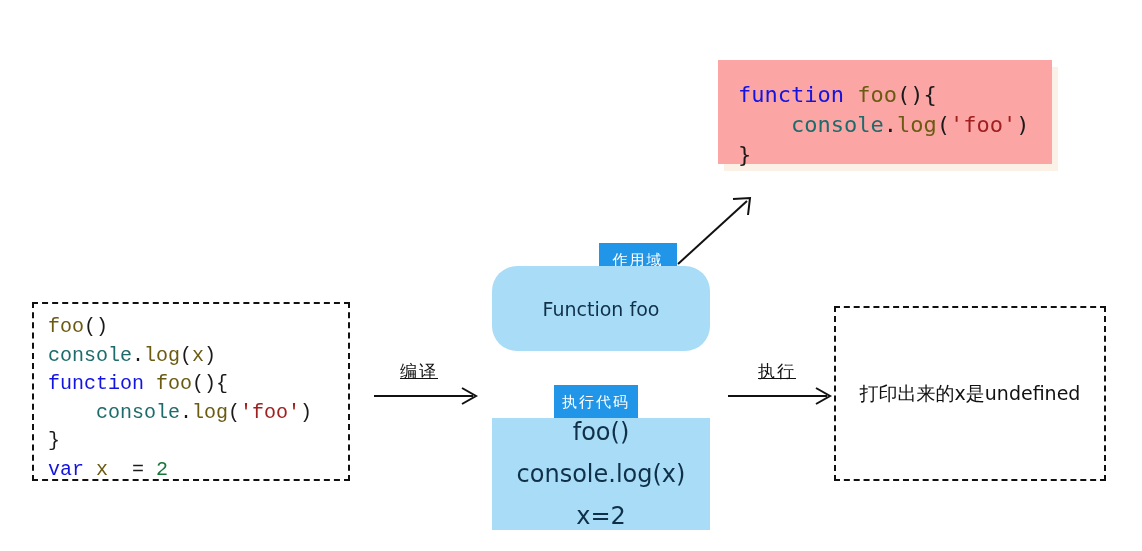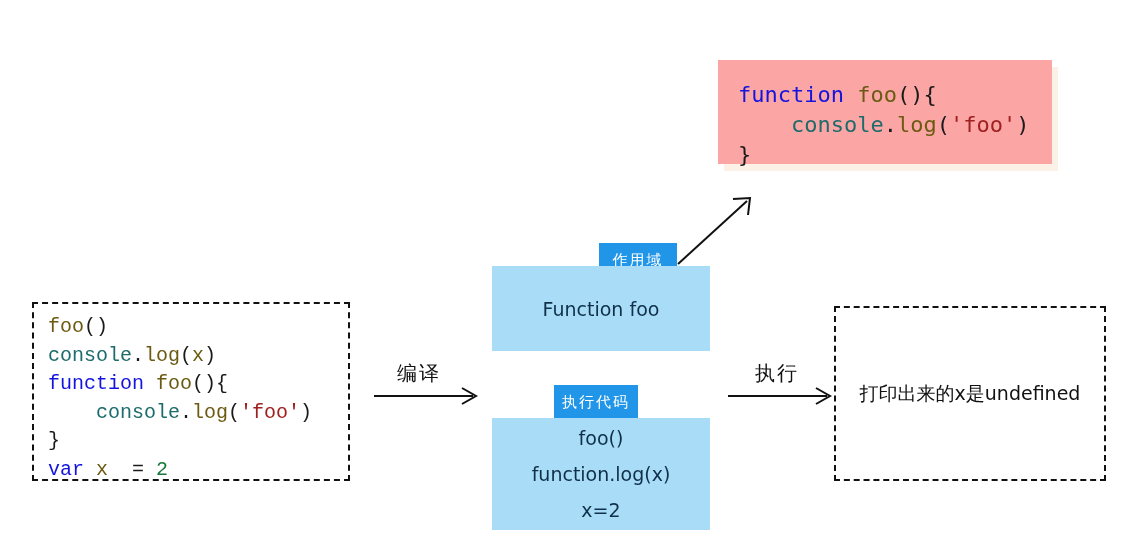--- a/index.html
+++ b/index.html
@@ -62,39 +62,40 @@
     font-family:"DejaVu Sans","Liberation Sans",sans-serif;
   }
   .blue-body{
     background:#a8dcf7;
     display:flex;flex-direction:column;
     align-items:center;justify-content:center;
     color:#10304a;
     font-family:"DejaVu Sans","Liberation Sans",sans-serif;
   }
   #scope-tag{left:562px;top:243px;width:78px;margin-left:37px;}
-  #scope-box{left:492px;top:266px;width:218px;height:85px;gap:9px;font-size:19px;}
+  #scope-box{left:492px;top:266px;width:218px;height:85px;gap:9px;font-size:19px;border-radius:25px;}
   #exec-tag{left:554px;top:385px;width:84px;}
-  #exec-box{left:492px;top:418px;width:218px;height:112px;gap:14px;font-size:19px;}
+  #exec-box{left:492px;top:418px;width:218px;height:112px;gap:14px;font-size:24px;}
 
   
   #result-box{
     left:834px;top:306px;width:272px;height:175px;
     border:2px dashed #111;box-sizing:border-box;background:#fff;
     display:flex;flex-direction:column;
     align-items:center;justify-content:center;gap:13px;
     color:#111;font-size:19px;
     font-family:"DejaVu Sans","Liberation Sans",sans-serif;
   }
 
   
   .arrow-label{
-    color:#111;font-size:20px;letter-spacing:2px;
+    color:#111;font-size:17px;letter-spacing:2px;
     font-family:"DejaVu Sans","Liberation Sans",sans-serif;
     text-align:center;
+    text-decoration:underline;
   }
   #compile-label{left:384px;top:360px;width:70px;}
   #exec-label{left:742px;top:360px;width:70px;}
   svg.arrow{position:absolute;overflow:visible;}
 </style>
 </head>
 <body>
 
 <div class="stage">
 
@@ -114,21 +115,21 @@
   </svg>
 
   <div class="abs blue-tag" id="scope-tag">作用域</div>
   <div class="abs blue-body" id="scope-box">
     <div>Function foo</div>
   </div>
 
   <div class="abs blue-tag" id="exec-tag">执行代码</div>
   <div class="abs blue-body" id="exec-box">
     <div>foo()</div>
-    <div>function.log(x)</div>
+    <div>console.log(x)</div>
     <div>x=2</div>
   </div>
 
   <svg class="arrow" style="left:676px;top:196px;" width="80" height="70" viewBox="0 0 80 70">
     <line x1="2" y1="68" x2="71" y2="5" stroke="#111" stroke-width="2"></line>
     <polyline points="57,3 74,2 72,19" fill="none" stroke="#111" stroke-width="2"></polyline>
   </svg>
 
   <div class="abs" id="heap-box">
     <div class="code"><span class="tok-fn">function</span><span class="tok-punc"> </span><span class="tok-ident">foo</span><span class="tok-punc">(){</span>

